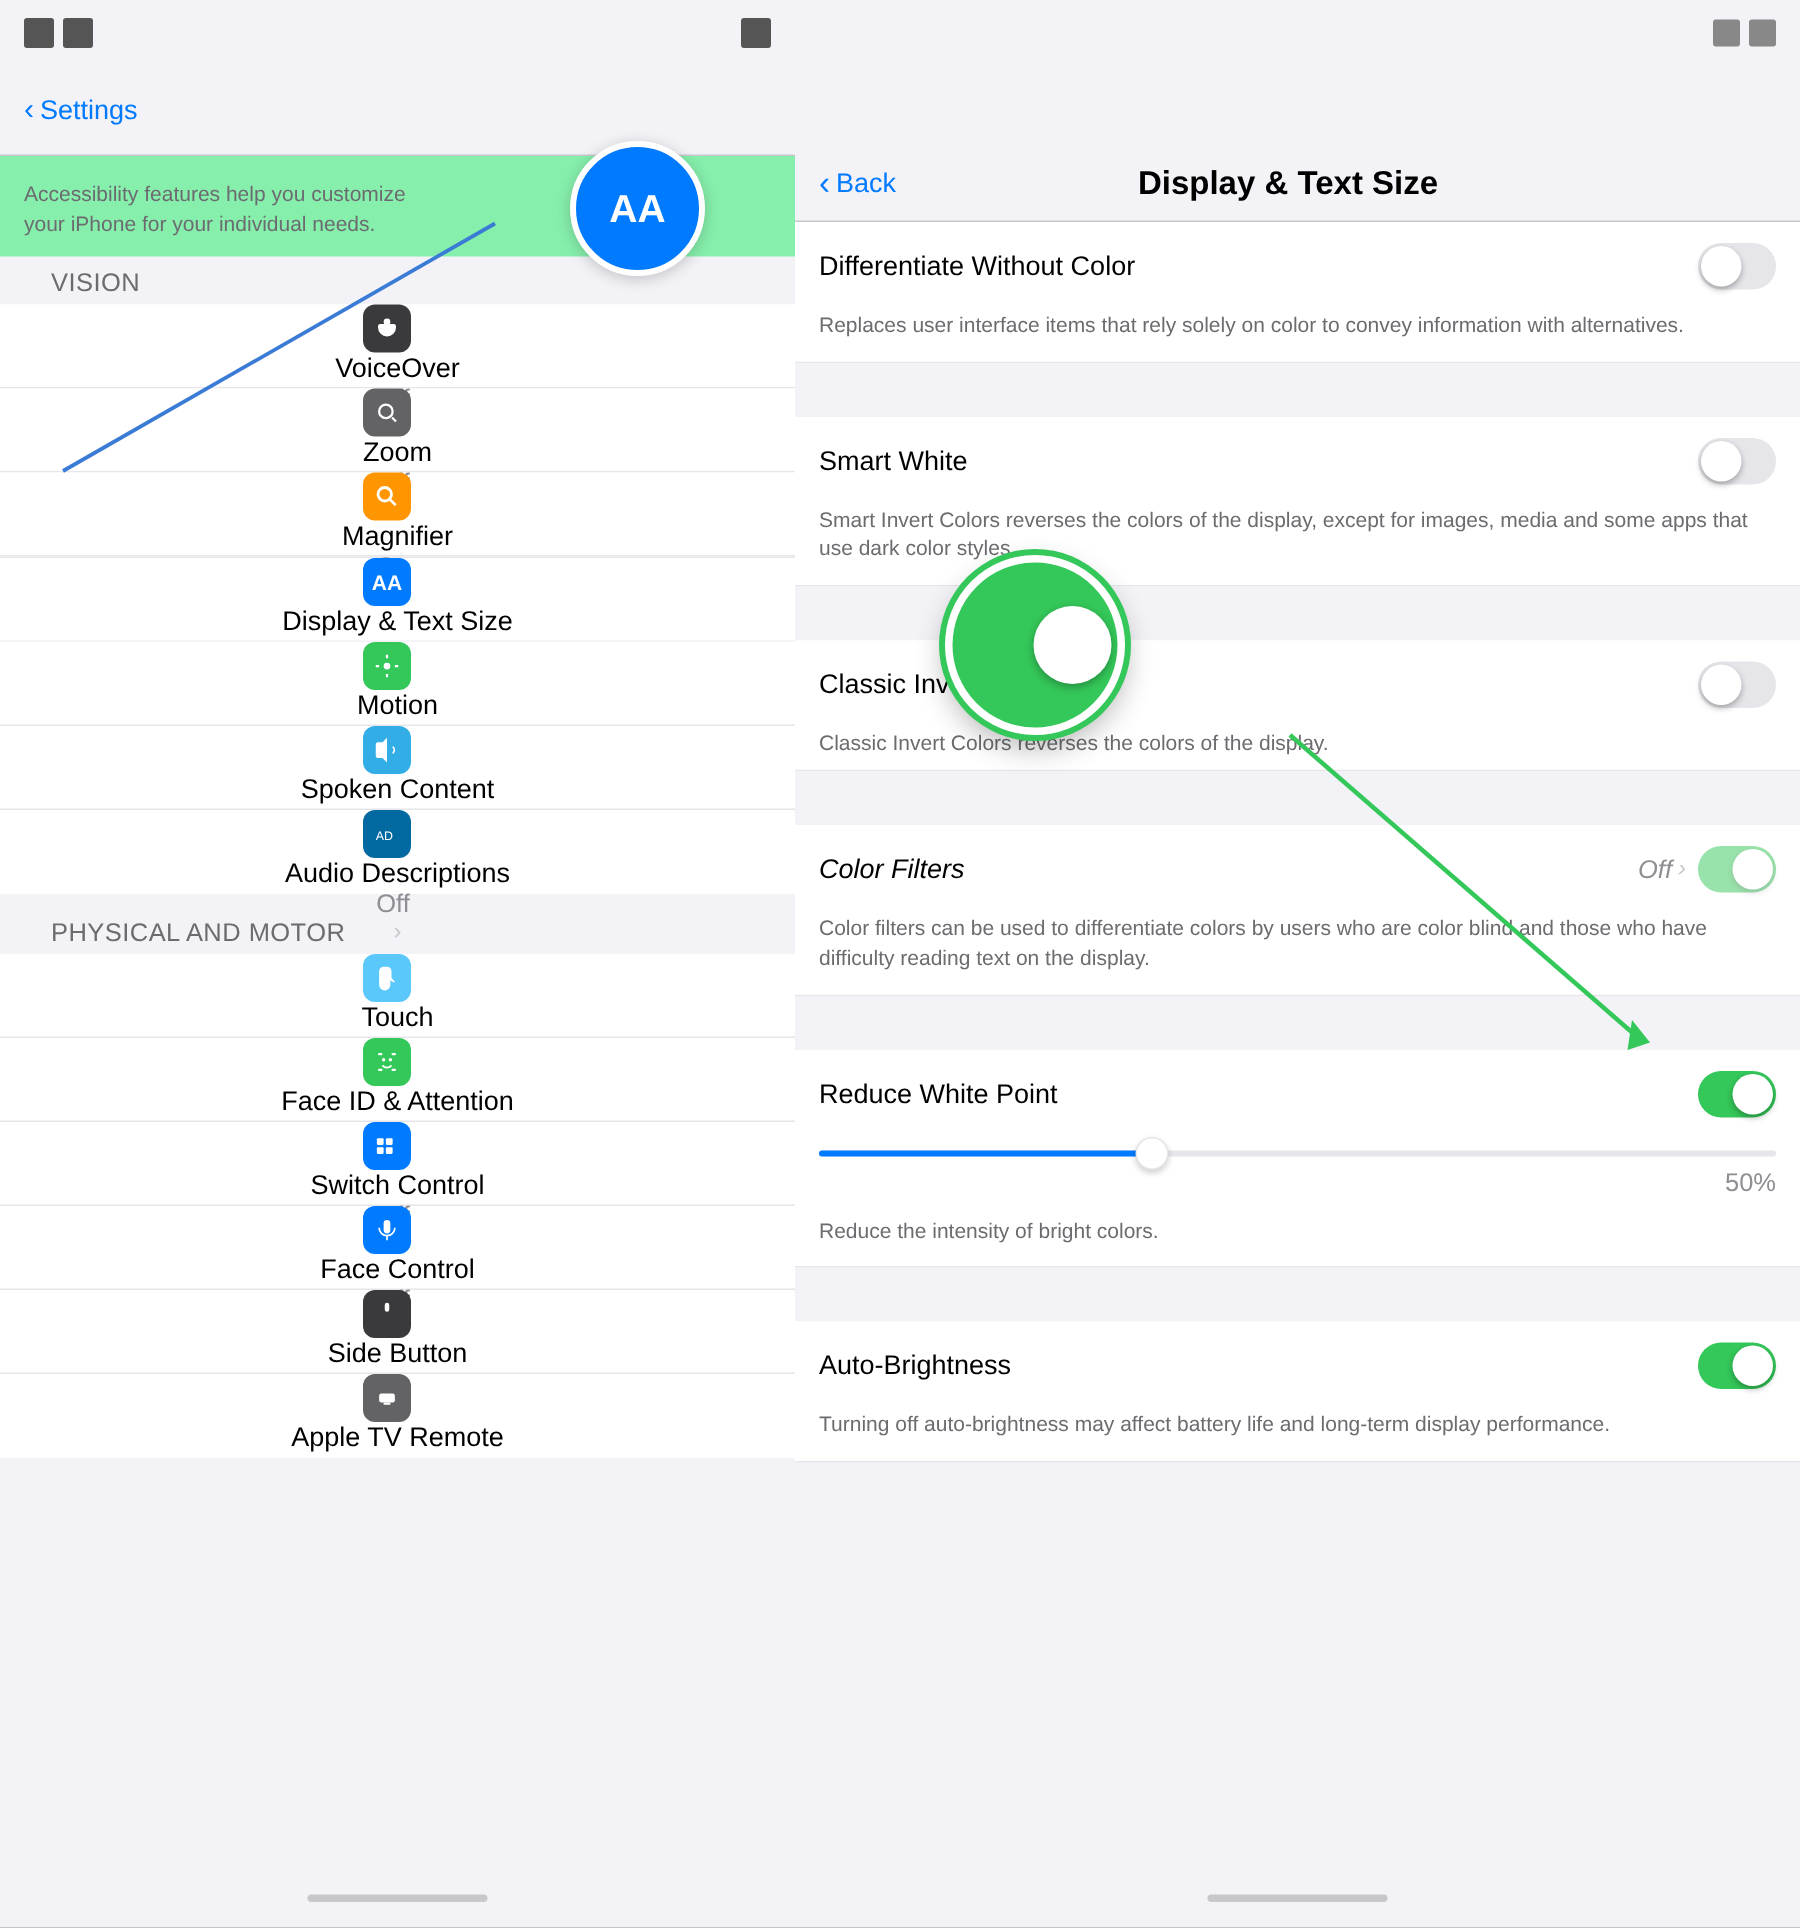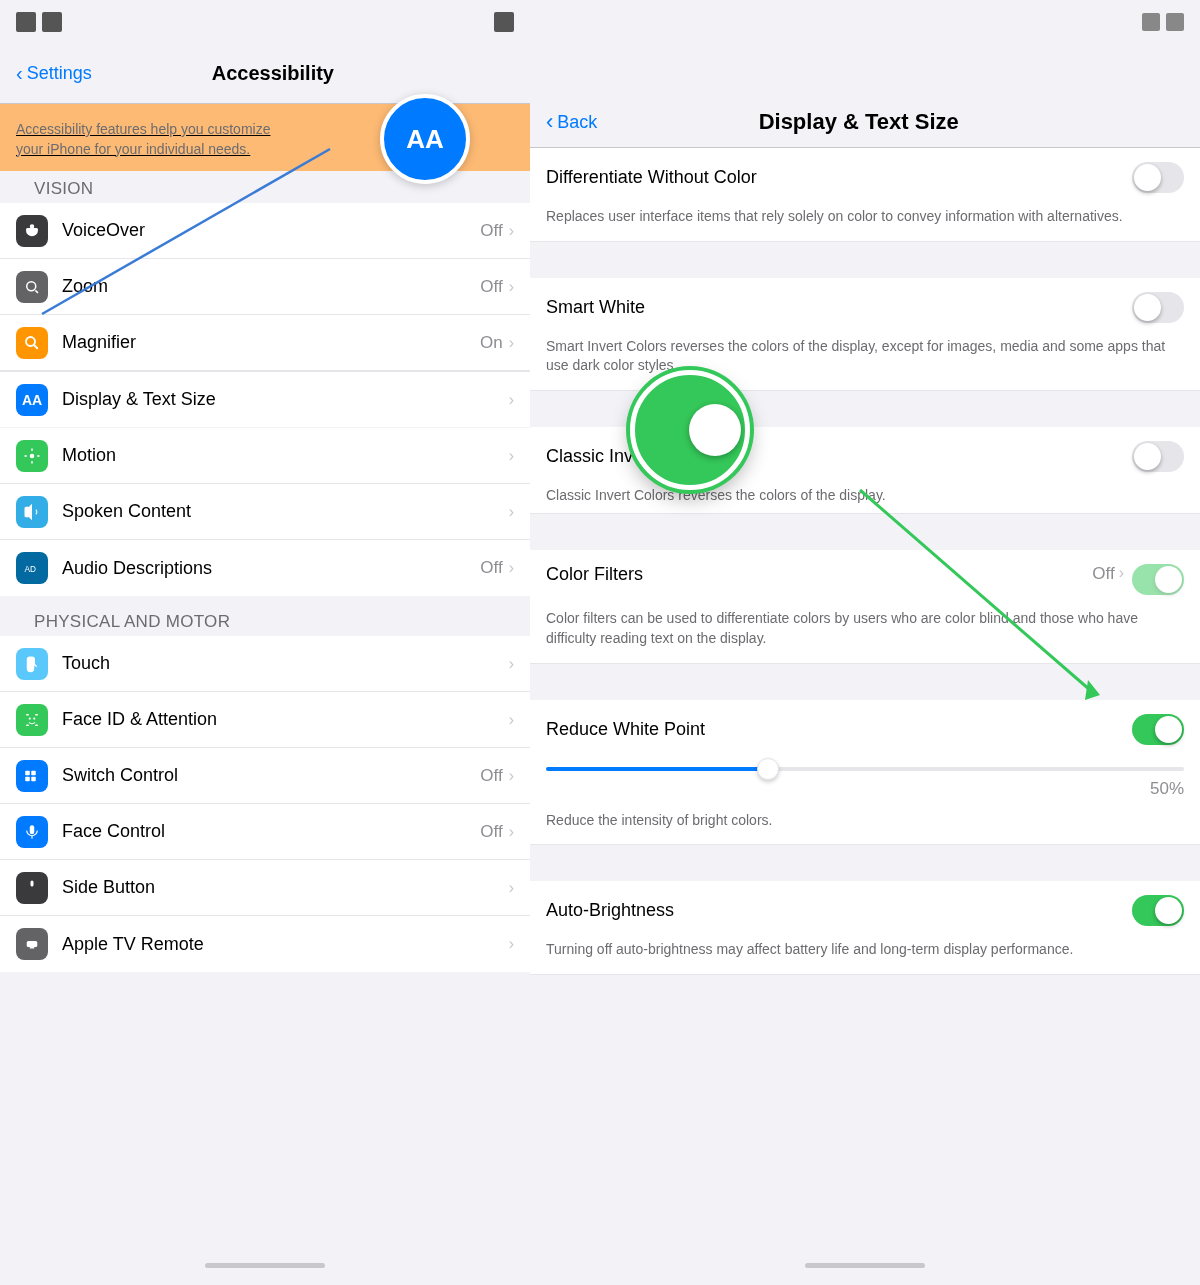--- a/index.html
+++ b/index.html
@@ -55,24 +55,23 @@
     .nav-title {
       flex: 1;
       text-align: center;
       font-size: 20px;
       font-weight: 600;
       color: #000;
       margin-right: 60px;
     }
 
     .accessibility-header {
-      background: #fdba74;
+      background: #86efac;
       padding: 16px 16px 12px 16px;
       position: relative;
-      text-decoration: underline;
     }
     .accessibility-desc {
       font-size: 14px;
       color: #6c6c70;
       line-height: 1.4;
       max-width: 260px;
     }
 
     
     .aa-circle {
@@ -111,20 +110,21 @@
       margin-bottom: 0;
     }
     .settings-item {
       display: flex;
       align-items: center;
       padding: 0 16px;
       height: 56px;
       border-bottom: 1px solid #e5e5ea;
       background: #fff;
       cursor: pointer;
+      flex-direction: column;
     }
     .settings-item:last-child { border-bottom: none; }
 
     .item-icon {
       width: 32px;
       height: 32px;
       border-radius: 8px;
       display: flex;
       align-items: center;
       justify-content: center;
@@ -241,25 +241,26 @@
       position: absolute;
       top: 2px;
       box-shadow: 0 2px 4px rgba(0,0,0,0.3);
       transition: left 0.2s;
     }
     .toggle-off .toggle-knob { left: 2px; }
     .toggle-on .toggle-knob { left: 23px; }
 
     .color-filters-row {
       display: flex;
-      align-items: flex-start;
+      align-items: center;
       padding: 14px 16px;
       background: #fff;
       min-height: 56px;
       position: relative;
+      font-style: italic;
     }
 
     .slider-row {
       padding: 8px 16px;
       background: #fff;
     }
     .slider-track {
       height: 4px;
       background: #e5e5ea;
       border-radius: 2px;
@@ -339,21 +340,20 @@
     <div class="status-bar-right">
       <div class="status-square"></div>
     </div>
   </div>
 
   <div class="nav-bar">
     <div class="back-btn">
       <span class="back-chevron">‹</span>
       <span>Settings</span>
     </div>
-    <div class="nav-title">Accessibility</div>
   </div>
 
   <div class="accessibility-header" style="position:relative; overflow:visible;">
     <div class="accessibility-desc">Accessibility features help you customize your iPhone for your individual needs.</div>
 
     <svg style="position:absolute; top:-10px; left:0; width:530px; height:280px; pointer-events:none; z-index:5;">
       <line x1="330" y1="55" x2="42" y2="220" stroke="#3a7bd5" stroke-width="2.5"></line>
     </svg>
 
     <div class="aa-circle">

